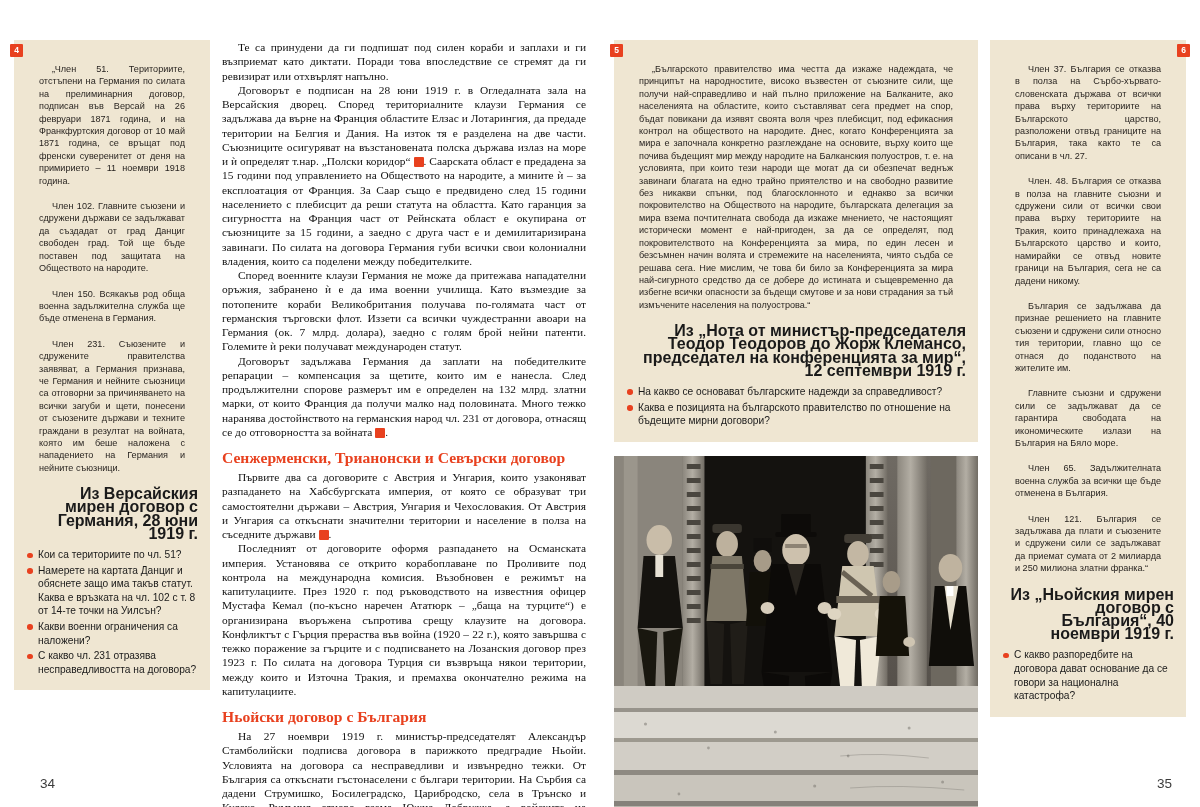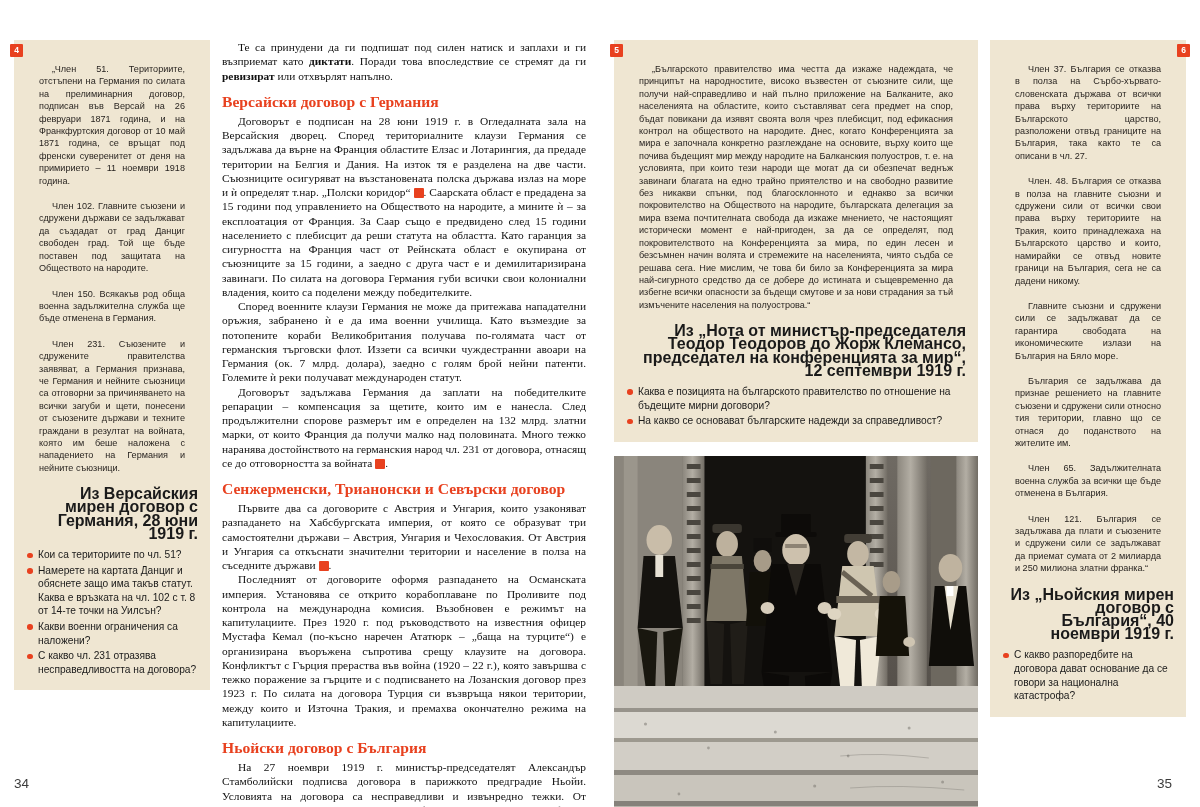--- a/index.html
+++ b/index.html
@@ -151,21 +151,21 @@
     font-size: 7.6px;
     font-weight: bold;
     width: 10px;
     height: 10px;
     line-height: 10px;
     text-align: center;
     border-radius: 1px;
     vertical-align: 1px;
   }
 
-  b.em { font-weight: bold; }
+  b.em { font-weight: normal; }
 
   
   .photo-wrap {
     margin-top: 14px;
     width: 100%;
   }
   .photo {
     width: 100%;
     height: 368px;
     display: block;
@@ -205,21 +205,21 @@
   }
 
   
   .folio {
     position: absolute;
     bottom: 16px;
     font-family: "Liberation Sans", sans-serif;
     font-size: 13.5px;
     color: #3c3c3c;
   }
-  .folio-left { left: 14px; margin-top: 36px; }
+  .folio-left { left: 40px; margin-top: 36px; }
   .folio-right { right: 28px; }
 </style>
 </head>
 <body>
 
 <div class="spread">
 
   <div class="page page-left">
     <div class="cols">
 
@@ -235,24 +235,23 @@
             <li>Кои са териториите по чл. 51?</li>
             <li>Намерете на картата Данциг и обяснете защо има такъв статут. Каква е връзката на чл. 102 с т. 8 от 14-те точки на Уилсън?</li>
             <li>Какви военни ограничения са наложени?</li>
             <li>С какво чл. 231 отразява несправедливостта на договора?</li>
           </ul>
         </div>
       </div>
 
       <div class="col-wide body-text">
         <p>
-          <span>Те са принудени да ги подпишат под силен натиск и заплахи и ги възприемат като </span><b class="em">диктати</b><span>. Поради това впоследствие се стремят да ги </span><b class="em">ревизират</b><span> или отхвърлят напълно.</span>
+          <span>Те са принудени да ги подпишат под силен кораби и заплахи и ги възприемат като </span><b class="em">диктати</b><span>. Поради това впоследствие се стремят да ги </span><b class="em">ревизират</b><span> или отхвърлят напълно.</span>
         </p>
 
-        <h2 class="section">Версайски договор с Германия</h2>
         <p>Договорът е подписан на 28 юни 1919 г. в Огледалната зала на Версайския дворец. Според териториалните клаузи Германия се задължава да върне на Франция областите Елзас и Лотарингия, да предаде територии на Белгия и Дания. На изток тя е разделена на две части. Съюзниците осигуряват на възстановената полска държава излаз на море и ѝ определят т.нар. „Полски коридор“ <span class="inline-badge">2</span>. Саарската област е предадена за 15 години под управлението на Обществото на народите, а мините ѝ – за експлоатация от Франция. За Саар също е предвидено след 15 години населението с плебисцит да реши статута на областта. Като гаранция за сигурността на Франция част от Рейнската област е окупирана от съюзниците за 15 години, а заедно с друга част е и демилитаризирана завинаги. По силата на договора Германия губи всички свои колониални владения, които са поделени между победителките.</p>
         <p>Според военните клаузи Германия не може да притежава нападателни оръжия, забранено ѝ е да има военни училища. Като възмездие за потопените кораби Великобритания получава по-голямата част от германския търговски флот. Иззети са всички чуждестранни авоари на Германия (ок. 7 млрд. долара), заедно с голям брой нейни патенти. Големите ѝ реки получават международен статут.</p>
         <p>Договорът задължава Германия да заплати на победителките репарации – компенсация за щетите, които им е нанесла. След продължителни спорове размерът им е определен на 132 млрд. златни марки, от които Франция да получи малко над половината. Много тежко наранява достойнството на германския народ чл. 231 от договора, отнасящ се до отговорността за войната <span class="inline-badge">4</span>.</p>
 
         <h2 class="section">Сенжерменски, Трианонски и Севърски договор</h2>
         <p>Първите два са договорите с Австрия и Унгария, които узаконяват разпадането на Хабсбургската империя, от която се образуват три самостоятелни държави – Австрия, Унгария и Чехословакия. От Австрия и Унгария са откъснати значителни територии и население в полза на съседните държави <span class="inline-badge">2</span>.</p>
         <p>Последният от договорите оформя разпадането на Османската империя. Установява се открито корабоплаване по Проливите под контрола на международна комисия. Възобновен е режимът на капитулациите. През 1920 г. под ръководството на известния офицер Мустафа Кемал (по-късно наречен Ататюрк – „баща на турците“) е организирана въоръжена съпротива срещу клаузите на договора. Конфликтът с Гърция прераства във война (1920 – 22 г.), която завършва с тежко поражение за гърците и с подписването на Лозанския договор през 1923 г. По силата на договора Турция си възвръща някои територии, между които и Източна Тракия, и премахва окончателно режима на капитулациите.</p>
 
         <h2 class="section">Ньойски договор с България</h2>
         <p>На 27 ноември 1919 г. министър-председателят Александър Стамболийски подписва договора в парижкото предградие Ньойи. Условията на договора са несправедливи и извънредно тежки. От България са откъснати гъстонаселени с българи територии. На Сърбия са дадени Струмишко, Босилеградско, Царибродско, села в Трънско и Кулско. Румъния отново взема Южна Добруджа, а войските на Съглашението окупират Западна Тракия, чиято съдба следва да бъде определена по-късно от победителите, като се предвижда държавите да го решат така, че да осигурят на България свободен икономически излаз на Бяло море. Населената с преобладаващо българско население Западна Тракия обаче е предадена на Гърция, а България е лишена от излаз на Бяло море .</p>
@@ -264,22 +263,22 @@
 
   <div class="page page-right">
     <div class="cols">
 
       <div class="col-wide">
         <div class="srcbox">
           <span class="badge badge-out badge-left">5</span>
           <p>„Българското правителство има честта да изкаже надеждата, че принципът на народностите, високо възвестен от съюзните сили, ще получи най-справедливо и най пълно приложение на Балканите, ако населенията на областите, които съставляват сега предмет на спор, бъдат повикани да изявят своята воля чрез плебисцит, под ефикасния контрол на обществото на народите. Днес, когато Конференцията за мира е започнала конкретно разглеждане на основите, върху които ще почива бъдещият мир между народите на Балканския полуостров, т. е. на условията, при които тези народи ще могат да си обезпечат веднъж завинаги благата на едно трайно приятелство и на свободно развитие без никакви спънки, под благосклонното и еднакво за всички покровителство на Обществото на народите, българската делегация за мира взема почтителната свобода да изкаже мнението, че настоящият исторически момент е най-пригоден, за да се определят, под покровителството на Конференцията за мира, по един лесен и безсъмнен начин волята и стремежите на населенията, чиято съдба се решава сега. Ние мислим, че това би било за Конференцията за мира най-сигурното средство да се добере до истината и същевременно да избегне всички опасности за бъдещи смутове и за нови страдания за тъй измъчените населения на полуострова.“</p>
           <div class="src-attr">Из „Нота от министър-председателя Теодор Теодоров до Жорж Клемансо, председател на конференцията за мир“, 12 септември 1919 г.</div>
           <ul class="qlist">
+            <li>На какво се основават българските надежди за справедливост?</li>
             <li>Каква е позицията на българското правителство по отношение на бъдещите мирни договори?</li>
-            <li>На какво се основават българските надежди за справедливост?</li>
           </ul>
         </div>
 
         <div class="photo-wrap">
           <svg class="photo" viewBox="0 0 370 368" preserveAspectRatio="none">
             <defs>
               <linearGradient id="skyg" x1="0" y1="0" x2="0" y2="1">
                 <stop offset="0" stop-color="#6f6a63"></stop>
                 <stop offset="1" stop-color="#55504a"></stop>
               </linearGradient>
@@ -431,22 +430,22 @@
             <p class="cap-body">Теодор Теодоров (1869 – 1924) е министър-председател от 28 ноември 1918 г. до 6 октомври 1919 г. Ръководи българската делегация на Парижката мирна конференция. Отказва да подпише Ньойския договор и подава оставка.</p>
           </div>
         </div>
       </div>
 
       <div class="col-narrow">
         <div class="srcbox">
           <span class="badge badge-out badge-right">6</span>
           <p>Член 37. България се отказва в полза на Сърбо-хървато-словенската държава от всички права върху териториите на Българското царство, разположени отвъд границите на България, така както те са описани в чл. 27.</p>
           <p>Член. 48. България се отказва в полза на главните съюзни и сдружени сили от всички свои права върху териториите на Тракия, които принадлежаха на Българското царство и които, намирайки се отвъд новите граници на България, сега не са дадени никому.</p>
+          <p>България се задължава да признае решението на главните съюзени и сдружени сили относно тия територии, главно що се отнася до поданството на жителите им.</p>
           <p>Главните съюзни и сдружени сили се задължават да се гарантира свободата на икономическите излази на България на Бяло море.</p>
-          <p>България се задължава да признае решението на главните съюзени и сдружени сили относно тия територии, главно що се отнася до поданството на жителите им.</p>
           <p>Член 65. Задължителната военна служба за всички ще бъде отменена в България.</p>
           <p>Член 121. България се задължава да плати и съюзените и сдружени сили се задължават да приемат сумата от 2 милиарда и 250 милиона златни франка.“</p>
           <div class="src-attr">Из „Ньойския мирен договор с България“, 40 ноември 1919 г.</div>
           <ul class="qlist">
             <li>С какво разпоредбите на договора дават основание да се говори за национална катастрофа?</li>
           </ul>
         </div>
       </div>
     </div>
 

